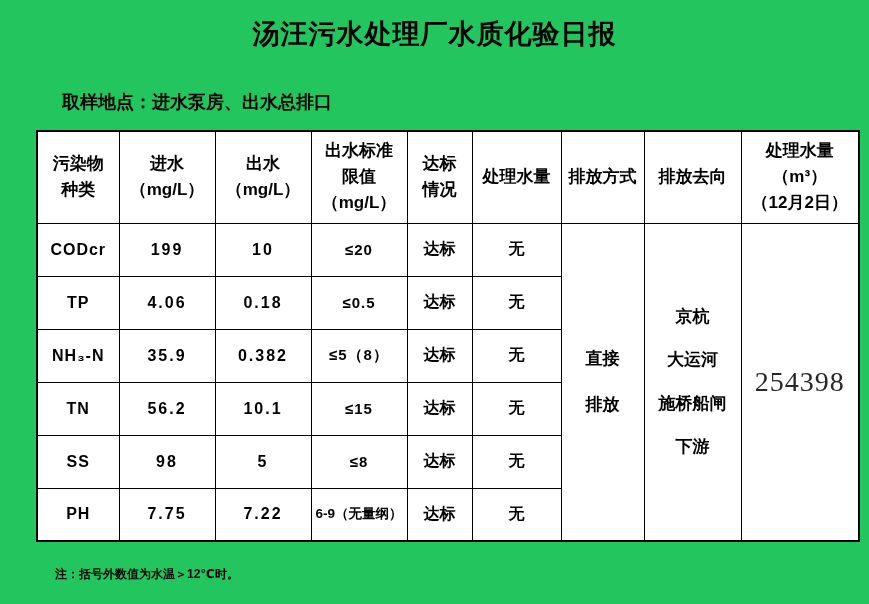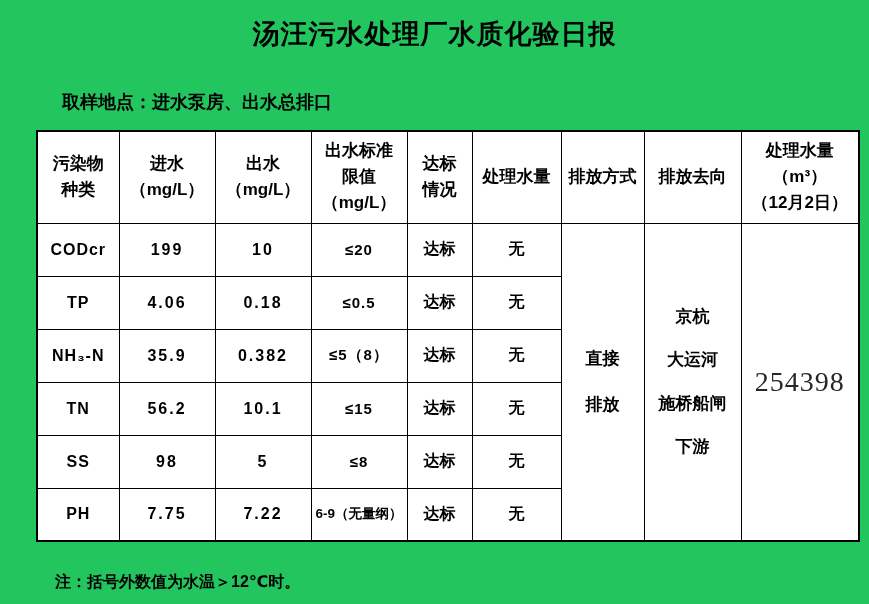--- a/index.html
+++ b/index.html
@@ -65,21 +65,21 @@
     white-space: pre-line; line-height: 2.55;
   }
   td.volume {
     font-family: "Liberation Serif", "DejaVu Serif", serif;
     font-size: 28px; font-weight: 400;
     color: #26262b; letter-spacing: 1px;
   }
 
   .note {
     position: absolute; left: 55px; top: 566px;
-    font-size: 16px; font-weight: 700; white-space: nowrap; margin-top: 6px;
+    font-size: 12px; font-weight: 700; white-space: nowrap;
   }
 </style>
 </head>
 <body>
 
 <div class="page">
 
   <div class="title">汤汪污水处理厂水质化验日报</div>
 
   <div class="meta-row">

